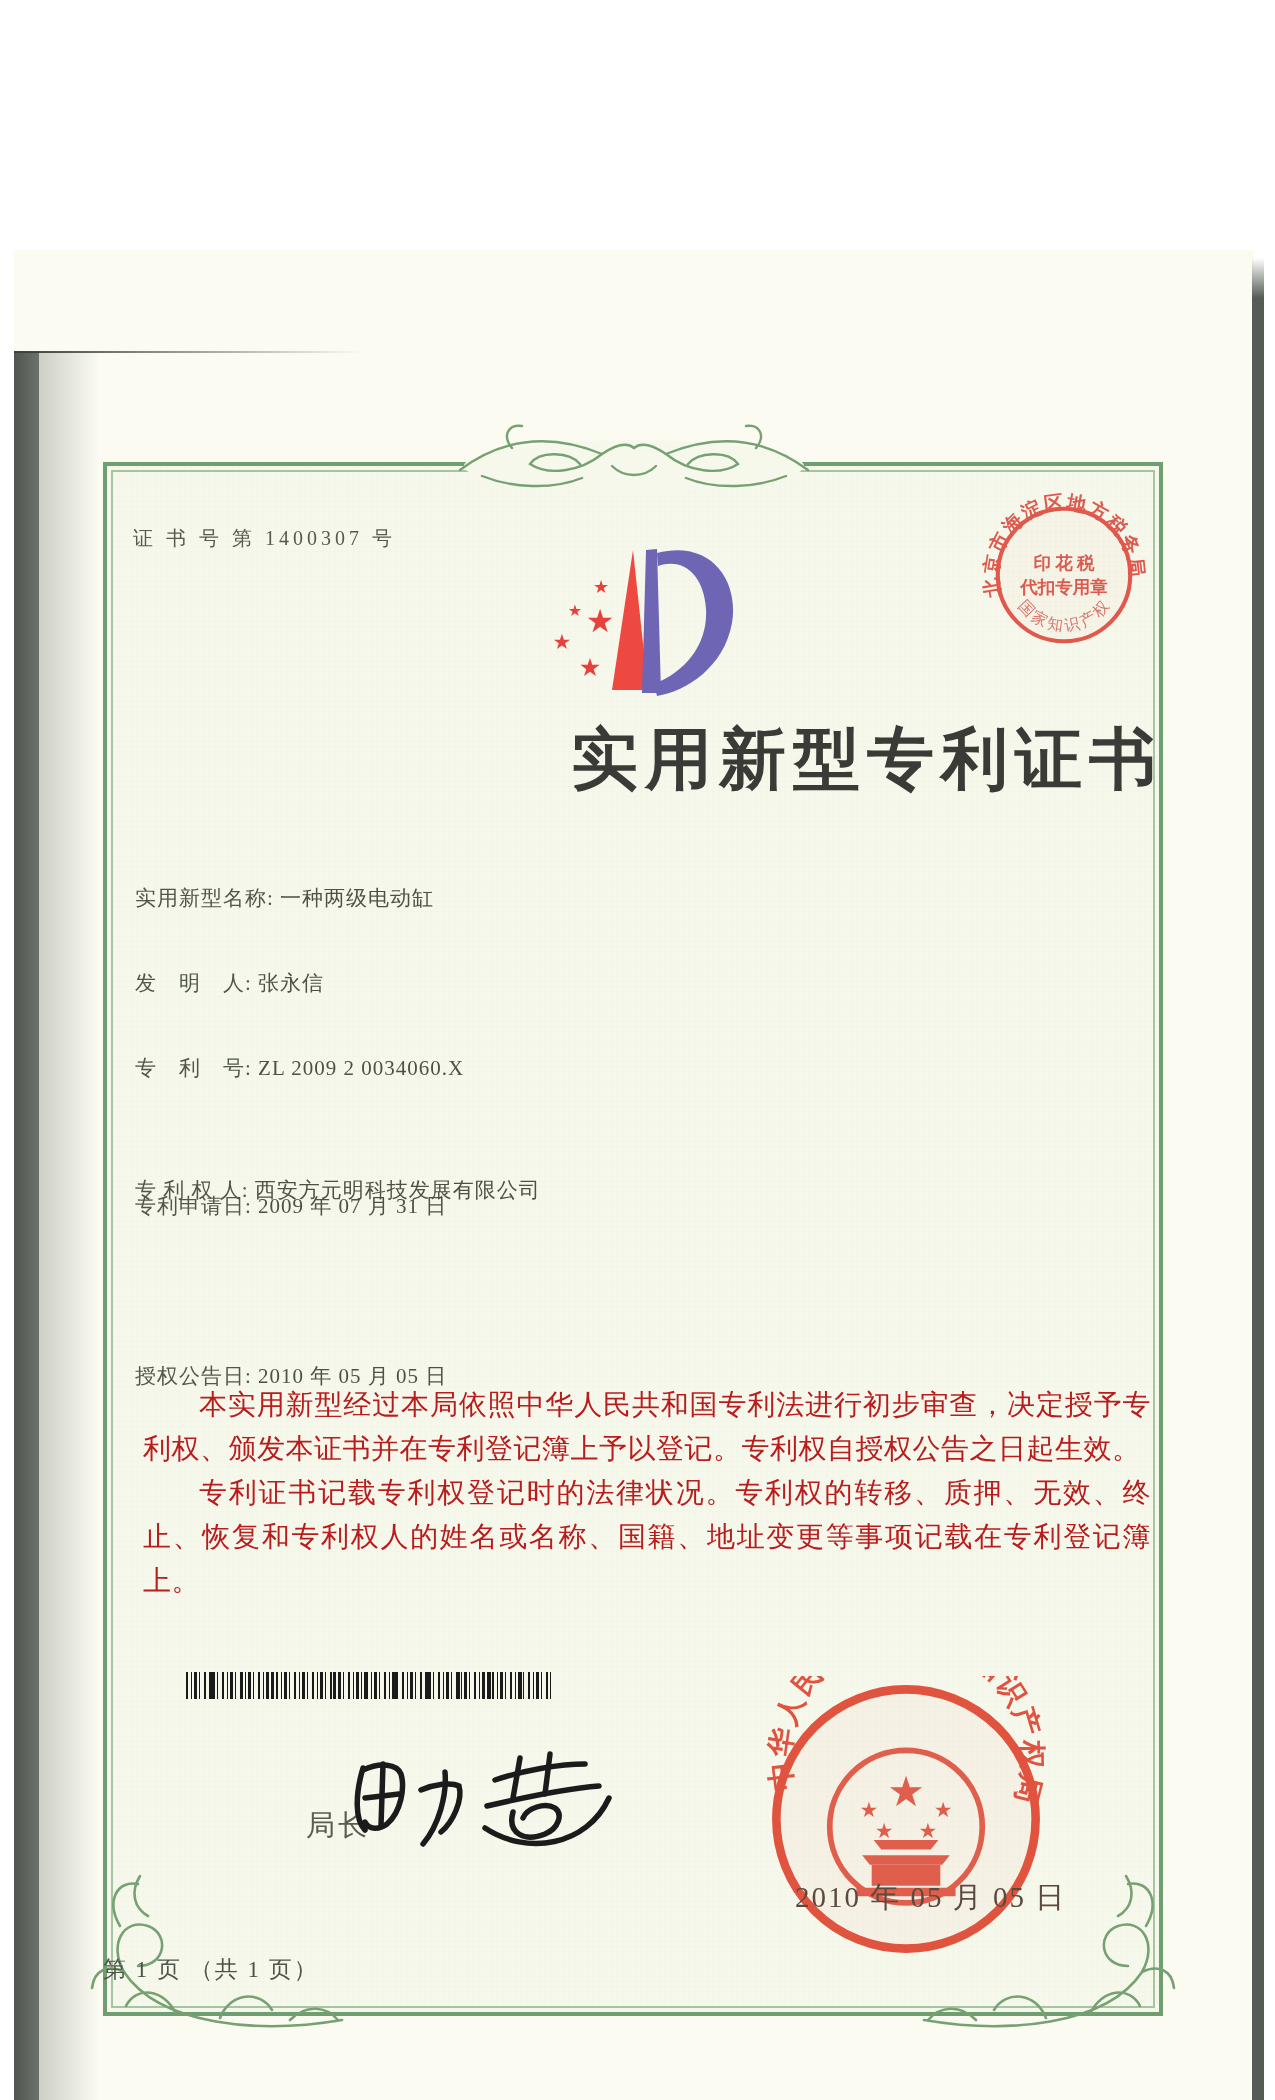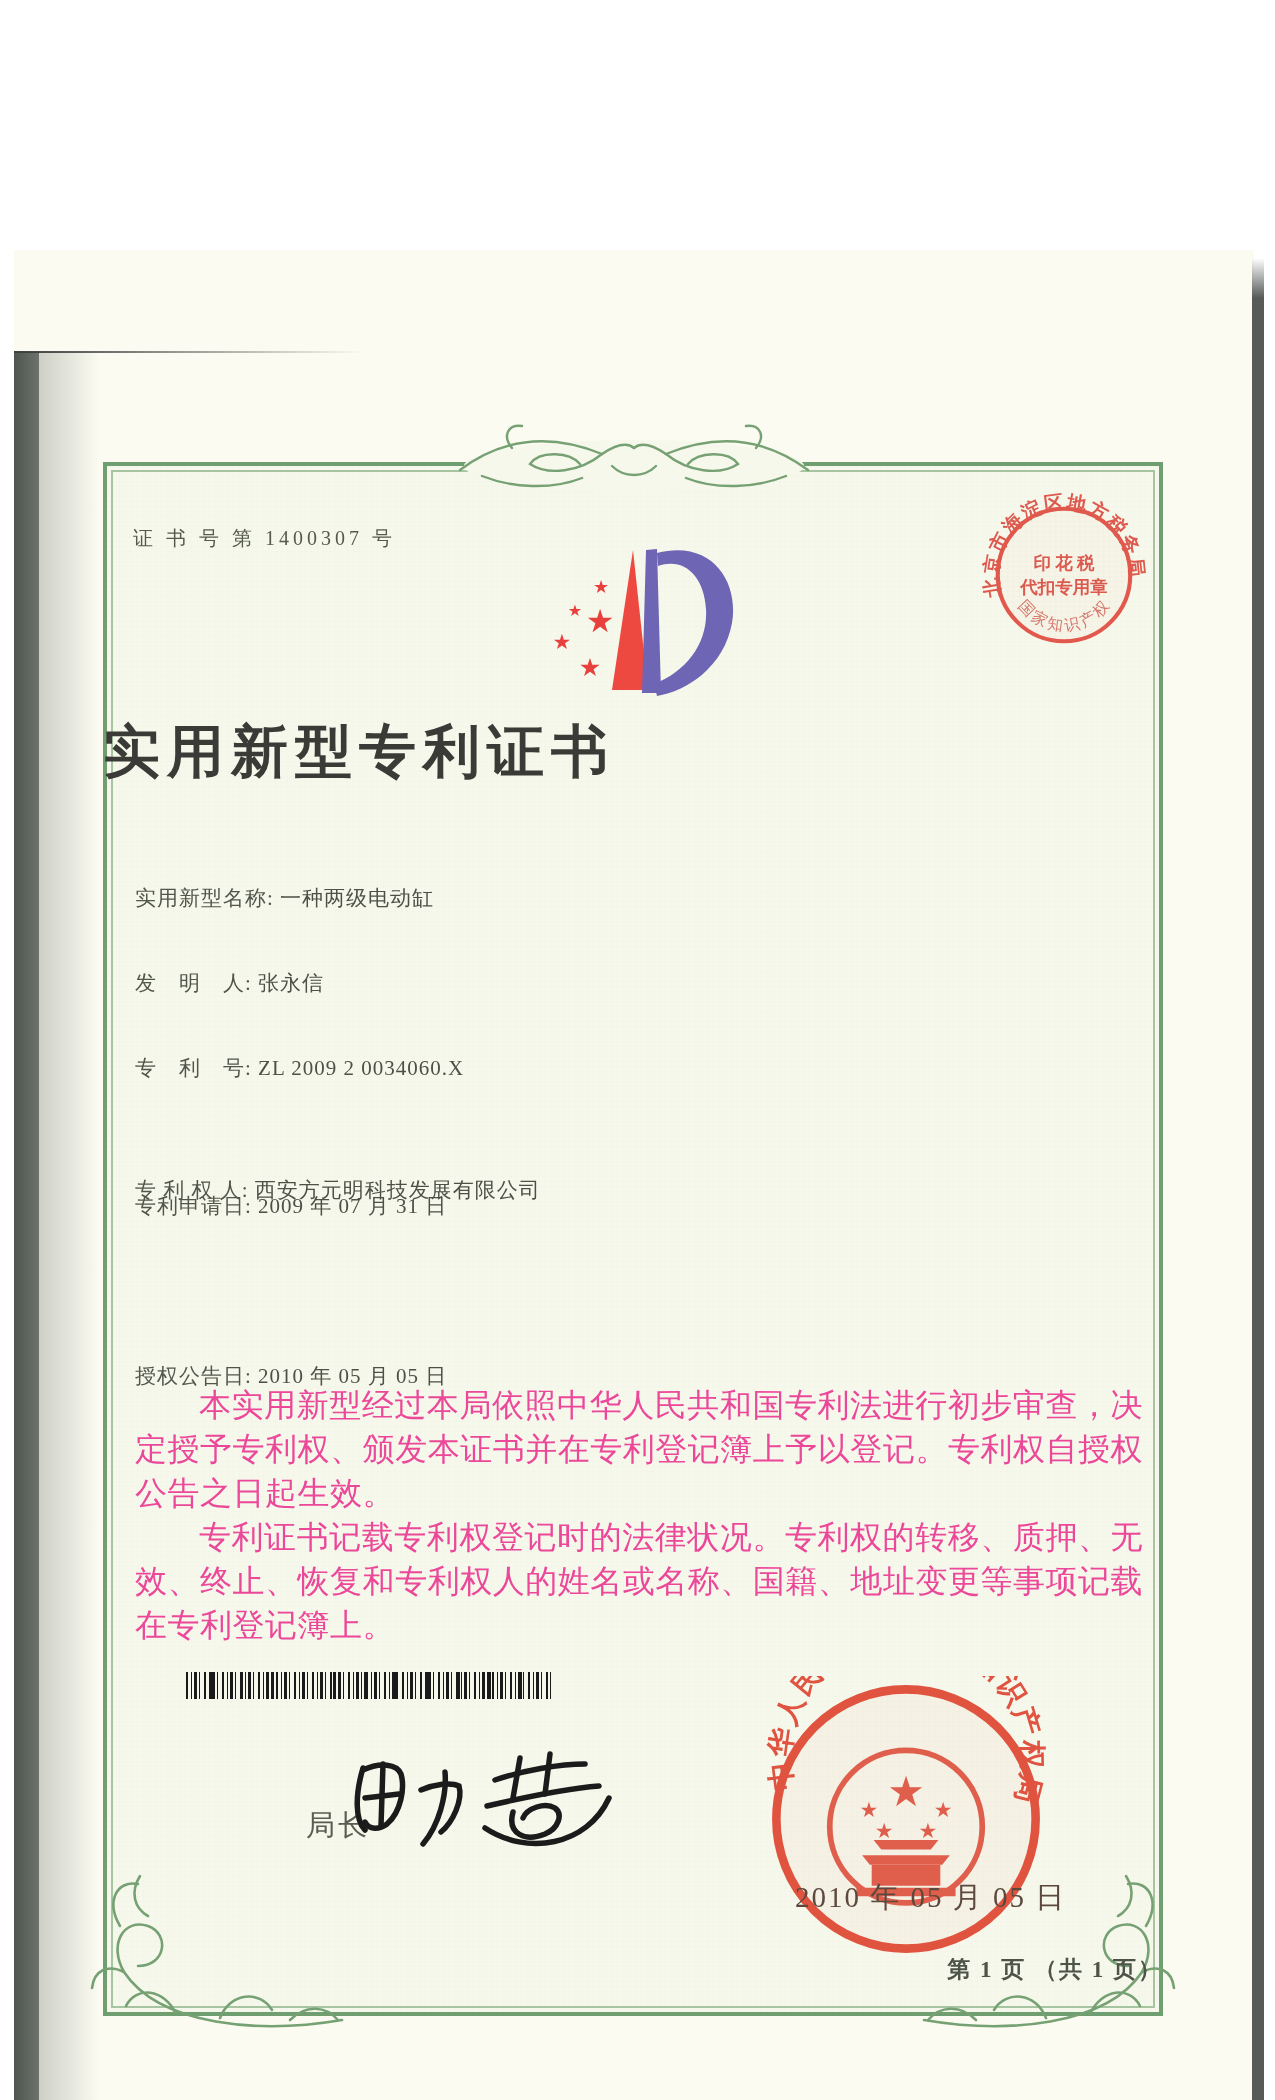--- a/index.html
+++ b/index.html
@@ -21,36 +21,36 @@
   .frame{position:absolute;left:103px;top:462px;width:1052px;height:1546px;
     border:4px solid #6f9e70;background:#f7f8ec;}
   .frame .inner{position:absolute;inset:4px;border:2px solid #a6c5a0;}
   .frame .texture{position:absolute;inset:0;opacity:.5;pointer-events:none;
     background:
       repeating-linear-gradient(0deg,rgba(140,170,130,.06) 0 1px,transparent 1px 5px),
       repeating-linear-gradient(90deg,rgba(140,170,130,.05) 0 1px,transparent 1px 6px);}
   .ornament{position:absolute;pointer-events:none;}
   
   .cert-number{position:absolute;left:133px;top:525px;font-size:20px;color:#555a4e;letter-spacing:4px;text-align:right;}
-  .title{position:absolute;left:103px;top:714px;width:1060px;text-align:left;
-    font-size:57px;font-weight:600;color:#3a3b36;letter-spacing:7px;}
+  .title{position:absolute;left:103px;top:714px;width:1060px;text-align:right;
+    font-size:67px;font-weight:600;color:#3a3b36;letter-spacing:7px;}
   .field{position:absolute;left:135px;font-size:21px;color:#4f5349;letter-spacing:1px;white-space:nowrap;}
   .field .lbl{color:#51564b;}
   .field .val{color:#4c5046;}
-  .paras{position:absolute;left:135px;top:1383px;width:1008px;font-size:32px;line-height:44px;
-    color:#ec4899;text-align:justify;letter-spacing:.5px;}
+  .paras{position:absolute;left:143px;top:1383px;width:1008px;font-size:28px;line-height:44px;
+    color:#b91c1c;text-align:justify;letter-spacing:.5px;}
   .paras p{margin:0;text-indent:2em;}
   .barcode{position:absolute;left:186px;top:1672px;width:365px;height:27px;
     background:
       repeating-linear-gradient(90deg,#1a1a1a 0 2px,transparent 2px 5px,#1a1a1a 5px 6px,transparent 6px 8px,#1a1a1a 8px 11px,transparent 11px 13px,#1a1a1a 13px 14px,transparent 14px 18px),
       repeating-linear-gradient(90deg,transparent 0 23px,#1a1a1a 23px 26px,transparent 26px 31px);}
   .director-label{position:absolute;left:263px;top:1806px;font-size:29px;color:#585c51;letter-spacing:3px;margin-left:43px;}
   .seal-date{position:absolute;left:795px;top:1878px;font-size:29px;color:#5c493d;letter-spacing:2px;white-space:nowrap;}
-  .footer{position:absolute;left:103px;top:1954px;width:1060px;text-align:right;
-    font-size:23px;color:#4e5348;letter-spacing:2px;font-weight:bold;}
+  .footer{position:absolute;left:103px;top:1954px;width:1060px;text-align:left;
+    font-size:23px;color:#4e5348;letter-spacing:2px;}
   .stamp-wrap{position:absolute;}
 </style>
 </head>
 <body>
 
 <div class="paper"></div>
 <div class="left-strip"></div>
 <div class="left-strip-soft"></div>
 <div class="top-edge-line"></div>
 <div class="right-strip"></div>

